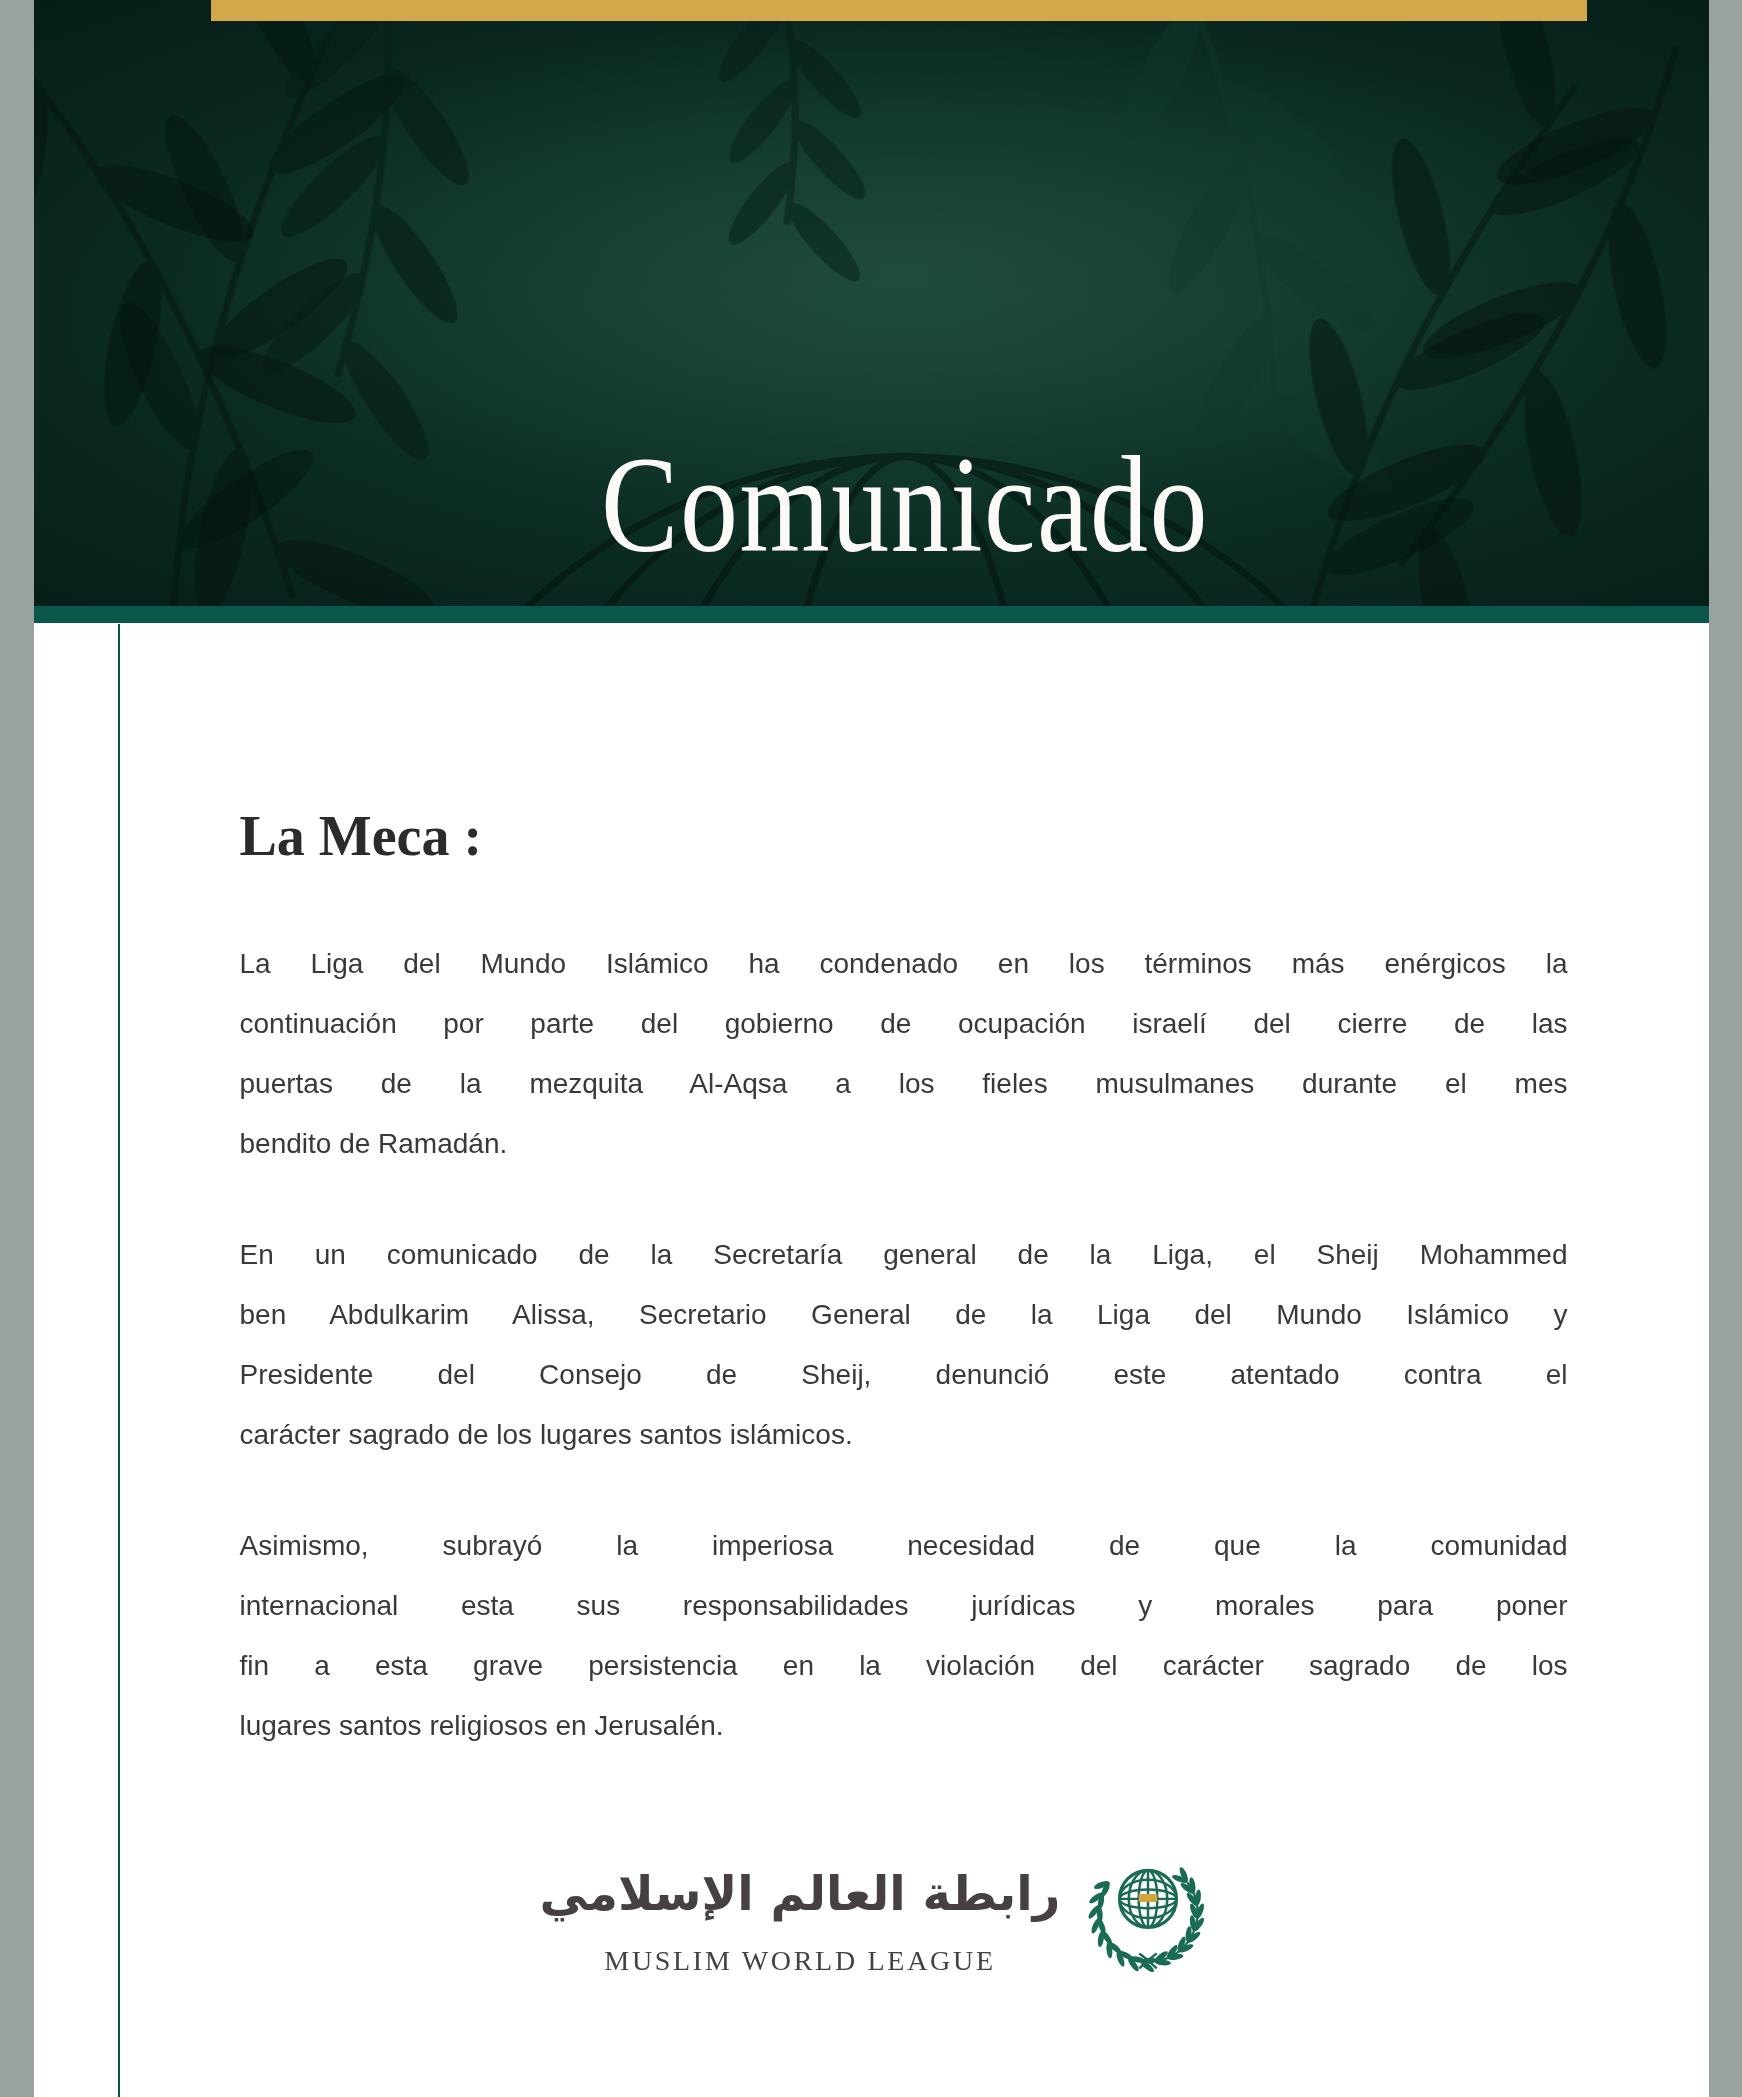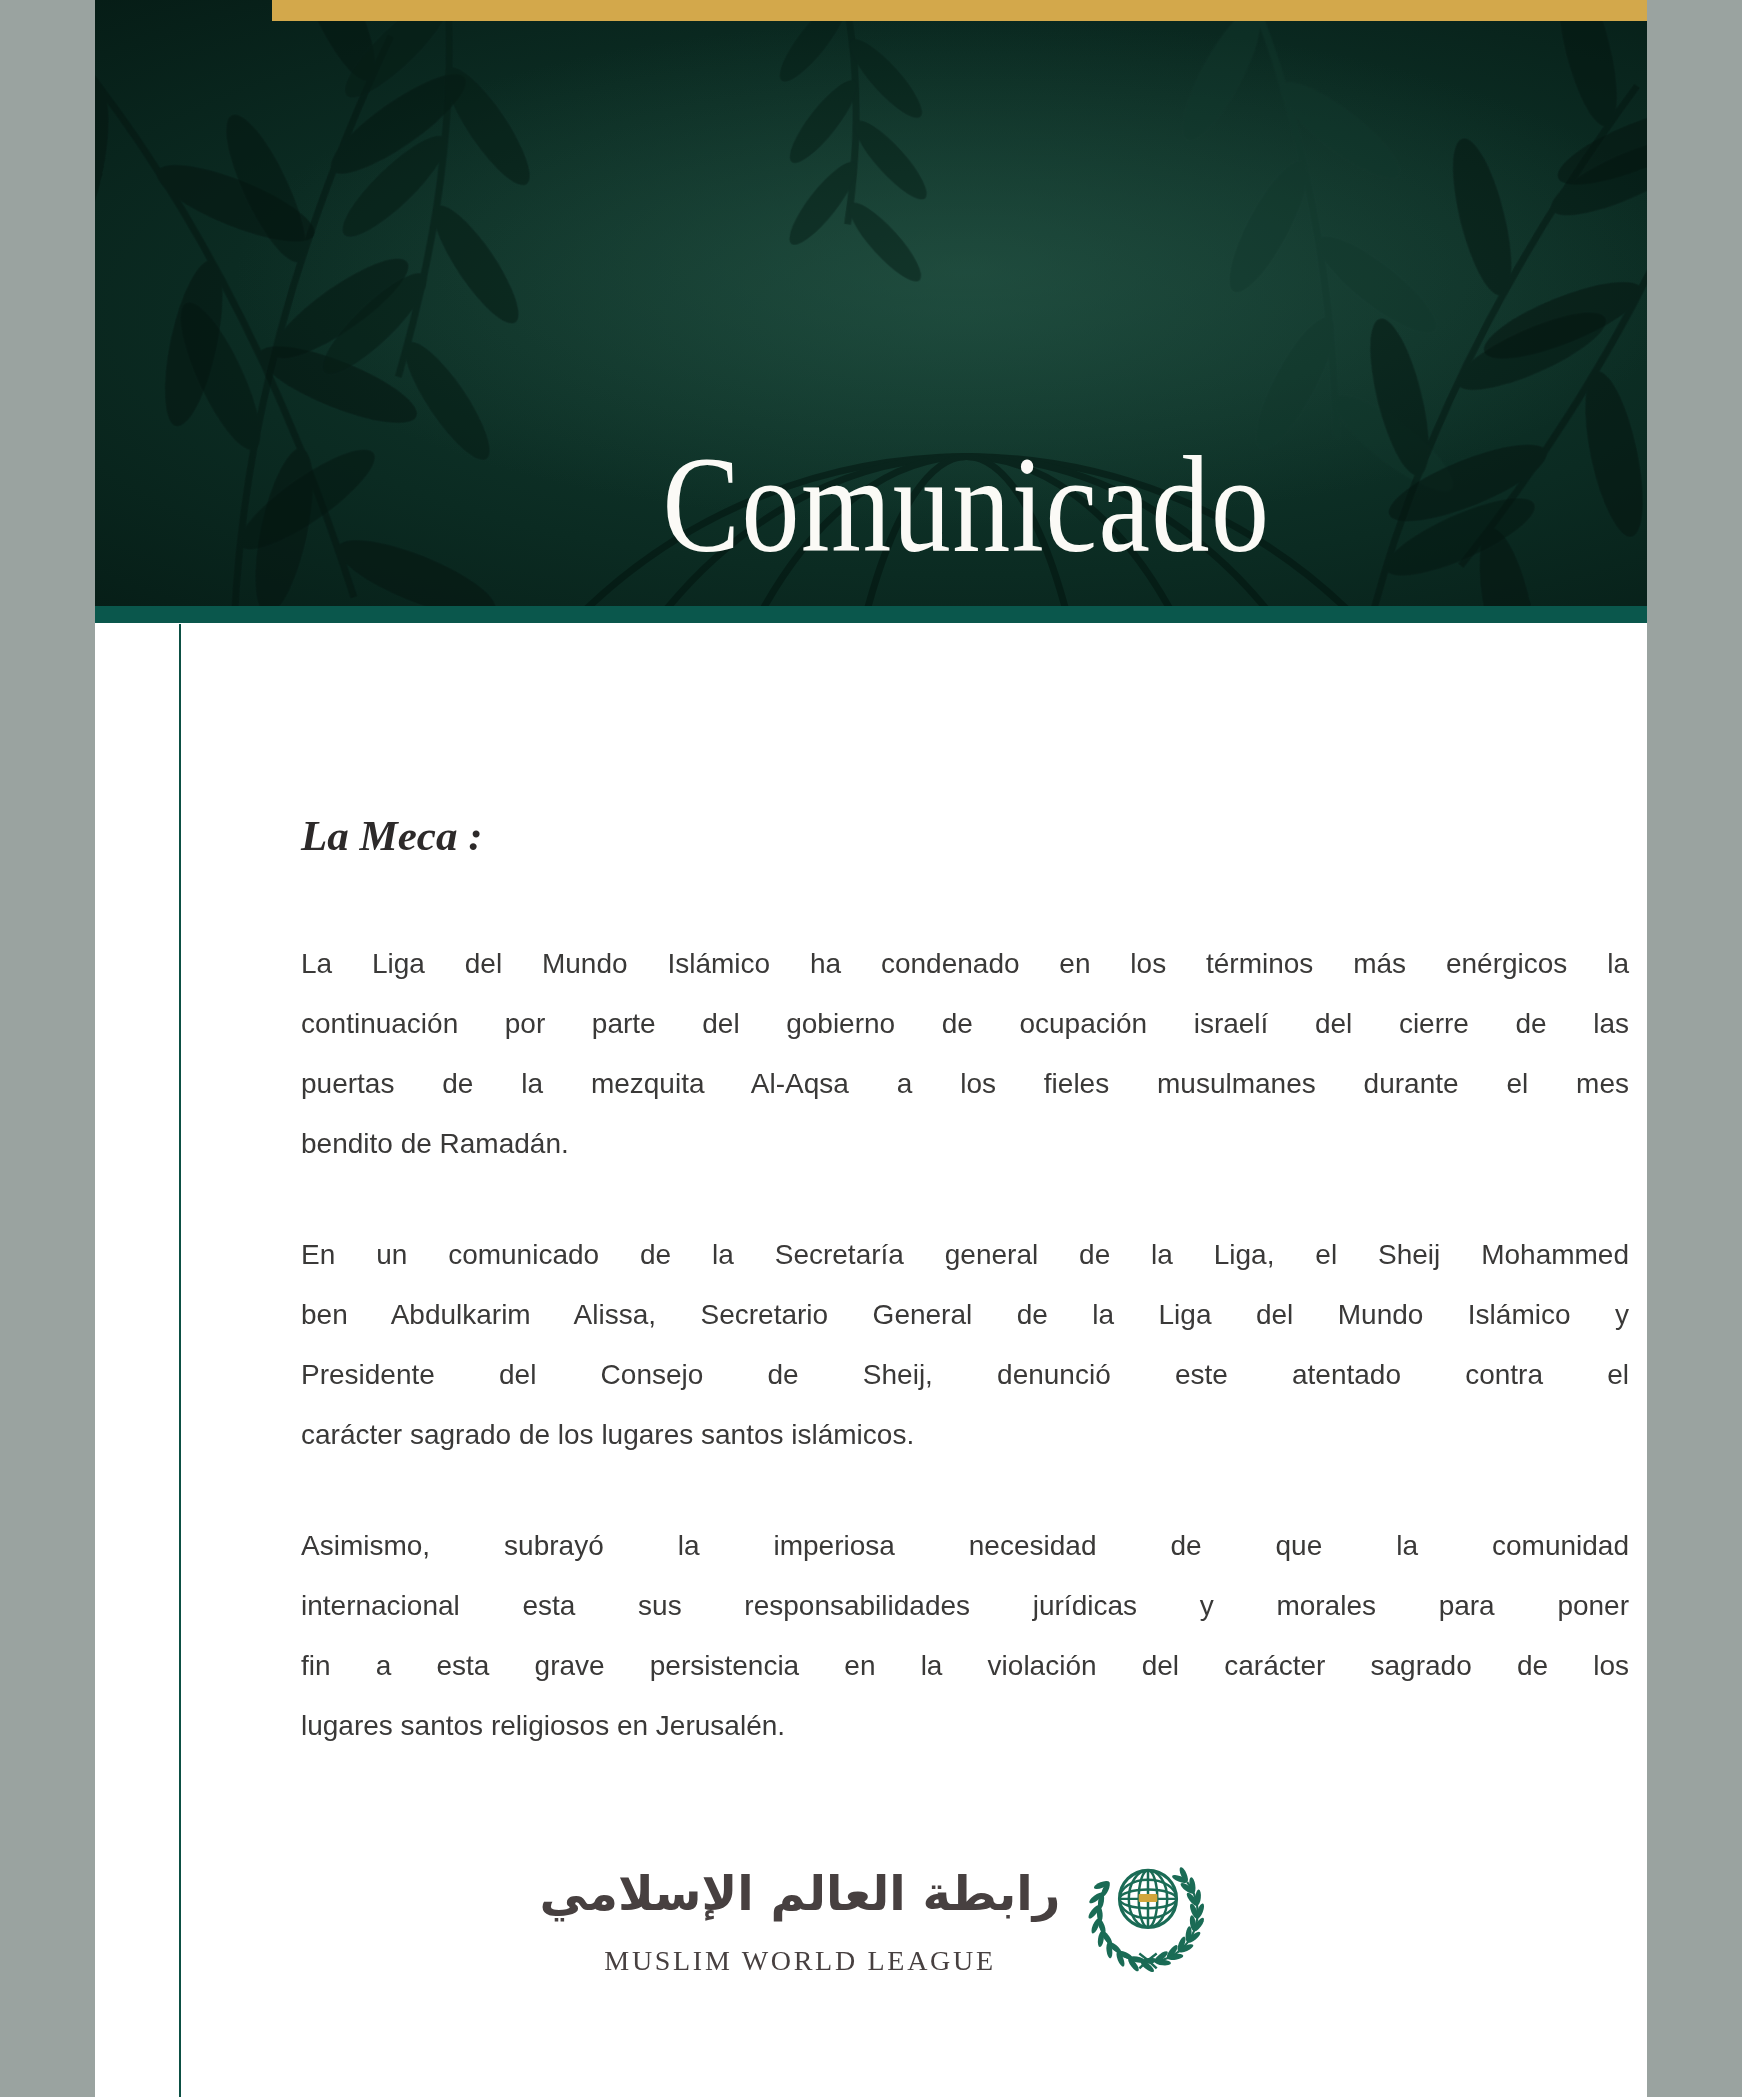--- a/index.html
+++ b/index.html
@@ -1,18 +1,18 @@
 <!DOCTYPE html>
 <html style="--gold: #d3a84b; --divider: #0a574c; --title-color: #fbfaf6; --rule-left: #0d5044; --rule-right: #7aa49d; --body-text: #3a3938; --dateline-text: #2d2a2a; --logo-text: #474040;font-size:12.4px"><head>
 <meta charset="utf-8">
 <style>
   html,body{margin:0;padding:0;}
   body{background:#9aa3a0;}
   .page{
-    position:relative;width:1552px;height:2097px;background:#ffffff;
+    position:relative;width:1675px;height:2097px;background:#ffffff;
     overflow:hidden;font-family:"Liberation Sans",sans-serif;margin:0 auto;
   }
   
   .hero{position:absolute;top:0;left:0;width:1743px;height:606px;background:#0a2a21;overflow:hidden;}
   .hero-bg{position:absolute;top:0;left:0;width:100%;height:100%;display:block;}
   .gold-bar{position:absolute;top:0;left:177px;width:1376px;height:21px;background:var(--gold,#d3a84b);}
   .hero-title{
     position:absolute;top:454px;left:0;width:100%;margin:0;text-align:center;
     font-family:"Liberation Serif","DejaVu Serif",serif;font-weight:400;
     font-size:116px;line-height:116px;letter-spacing:1.5px;color:var(--title-color,#fbfaf6);
@@ -20,21 +20,21 @@
   }
   .divider{position:absolute;top:606px;left:0;width:100%;height:17px;background:var(--divider,#0a574c);}
   
   .rule{position:absolute;top:624px;bottom:0;width:2.3px;}
   .rule-left{left:84px;background:var(--rule-left,#0d5044);}
   .rule-right{left:1675px;background:var(--rule-right,#7aa49d);}
   
   .content{position:absolute;left:206px;top:806px;width:1328px;color:var(--body-text,#3a3938);}
   .dateline{
     margin:0 0 68px 0;font-family:"Liberation Serif","DejaVu Serif",serif;
-    font-size:43px;line-height:60px;font-weight:700;color:var(--dateline-text,#2d2a2a);font-style:italic;
+    font-size:56px;line-height:60px;font-weight:700;color:var(--dateline-text,#2d2a2a);
   }
   .paragraphs p{margin:0 0 51px 0;font-size:28px;line-height:60px;font-weight:400;}
   .line{display:block;text-align:justify;text-align-last:justify;white-space:normal;}
   .line.last{text-align-last:left;}
   
   .brand{
     position:absolute;left:4px;top:1853px;width:100%;
     display:flex;justify-content:center;align-items:flex-start;gap:26px;
   }
   .brand-text{display:flex;flex-direction:column;align-items:center;}

